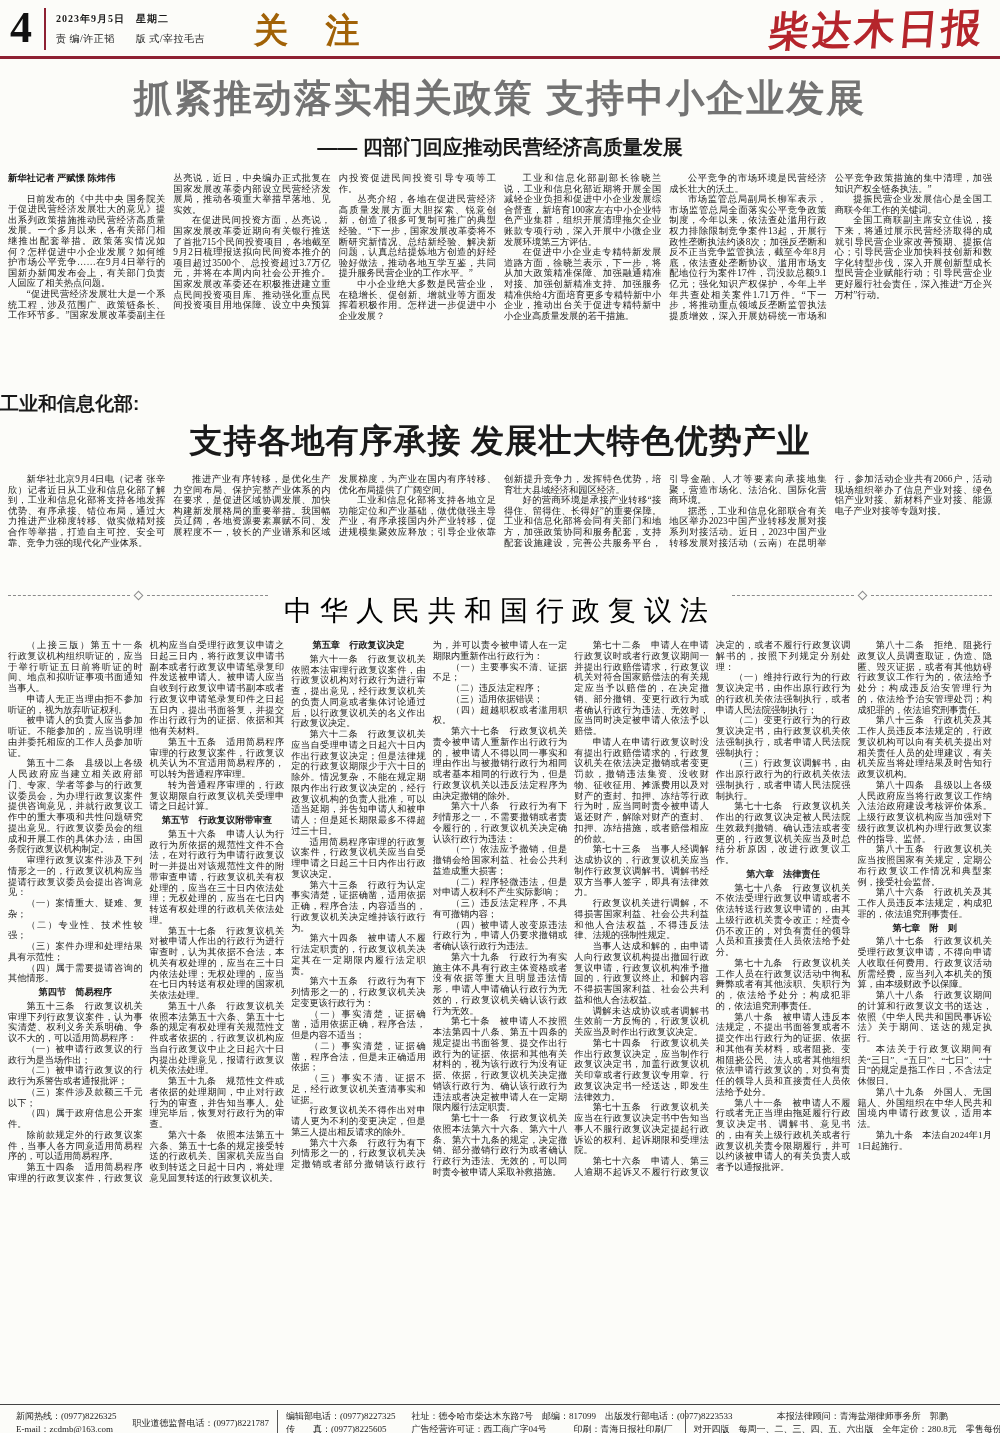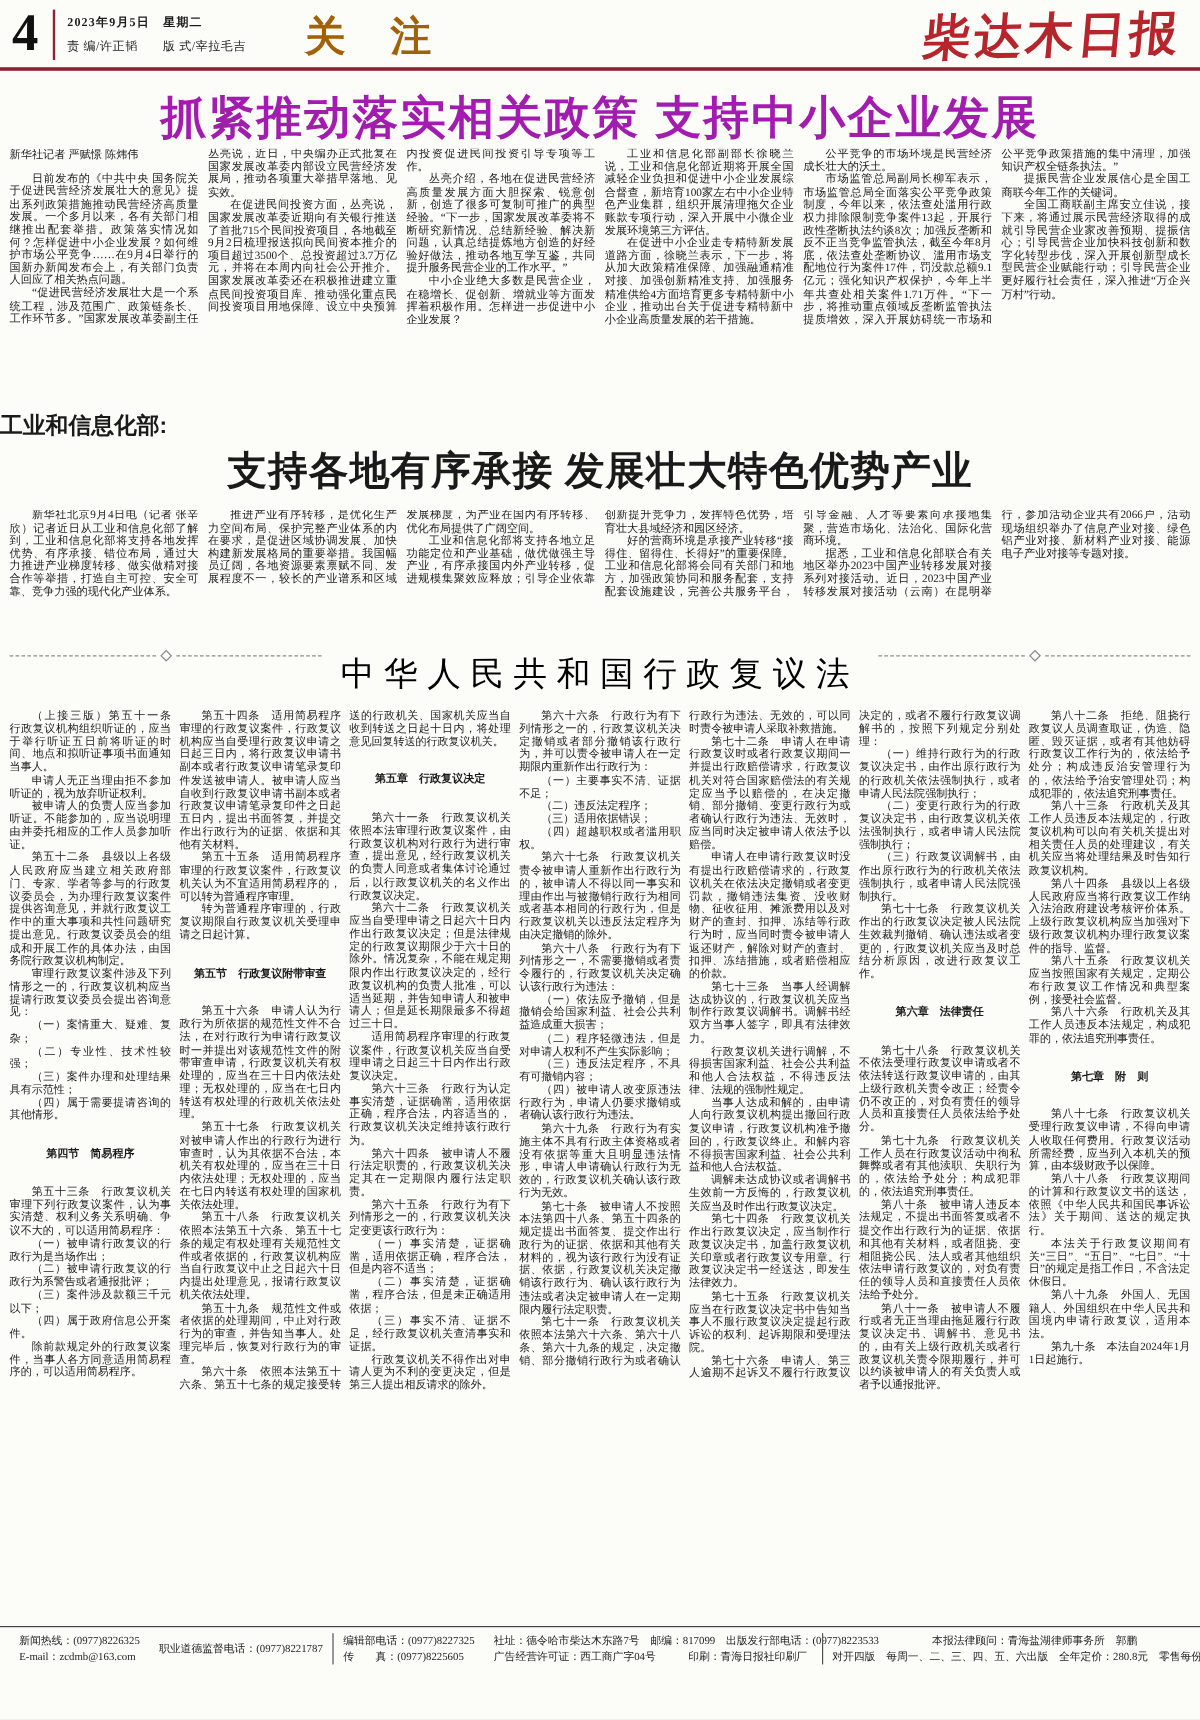--- a/index.html
+++ b/index.html
@@ -15,42 +15,42 @@
   .mast-dateblock{margin-top:6px;width:180px;}
   .mast-date{font-size:10px;font-weight:700;letter-spacing:1px;}
   .mast-editors{font-size:10px;margin-top:6px;letter-spacing:.5px;}
   .mast-section{font-family:"Liberation Sans",sans-serif;font-size:34px;font-weight:900;letter-spacing:14px;margin:2px 0 0 18px;color:#a16207;}
   .mast-paper{margin-left:auto;margin-top:2px;font-family:"Liberation Serif",serif;
     font-size:40px;font-weight:700;color:#b5252b;transform:skewX(-6deg) rotate(-1deg);
     letter-spacing:3px;line-height:44px;padding-right:6px;}
   .mast-rule{height:3px;background:#8e2133;margin:2px 0 0 0;}
   
   .a1-head{font-family:"Liberation Sans",sans-serif;text-align:center;font-size:38px;font-weight:900;
-    letter-spacing:2px;margin:14px 0 0 0;color:#a21caf;}
+    letter-spacing:2px;margin:14px 0 0 0;color:#737373;}
   .a1-sub{font-family:"Liberation Sans",sans-serif;text-align:center;font-size:20px;font-weight:700;margin:10px 0 12px 0;}
   .cols6{column-count:6;column-gap:8px;padding:0 8px;height:202px;overflow:hidden;
     font-size:9.3px;line-height:10.6px;text-align:justify;}
-  .cols6 .byline{margin:0 0 10px 0;font-family:"Liberation Sans",sans-serif;font-weight:400;text-indent:0;}
+  .cols6 .byline{margin:0 0 10px 0;font-family:"Liberation Sans",sans-serif;font-weight:700;text-indent:0;}
   p.para{margin:0;text-indent:2em;}
   
   .a2-kicker{font-family:"Liberation Sans",sans-serif;text-align:left;font-size:19px;font-weight:700;margin:16px 0 2px 0;}
   .a2-head{font-family:"Liberation Serif",serif;text-align:center;font-size:33px;font-weight:700;
     letter-spacing:1px;margin:2px 0 10px 0;}
   .cols6b{column-count:6;column-gap:8px;padding:0 8px;height:102px;overflow:hidden;
     font-size:9.3px;line-height:10.6px;text-align:justify;}
   
   .law-title-row{display:flex;align-items:flex-start;margin:16px 8px 10px 8px;}
   .law-deco{flex:1;display:flex;align-items:center;}
   .law-deco .dline{flex:1;border-top:1px dashed #8a8a8a;}
   .law-deco .ddiamond{width:5px;height:5px;border:1px solid #8a8a8a;transform:rotate(45deg);margin:0 5px;}
   .law-title{font-family:"Liberation Serif",serif;font-size:28px;font-weight:500;letter-spacing:8px;
     margin:0 16px;color:#000;}
   .cols7{column-count:7;column-gap:7px;padding:0 8px;height:756px;overflow:hidden;
     font-size:9.2px;line-height:10.75px;text-align:justify;}
-  p.law-h{margin:21px 0;text-align:center;font-family:"Liberation Sans",sans-serif;font-weight:700;text-indent:0;}
+  p.law-h{margin:3px 0;text-align:center;font-family:"Liberation Sans",sans-serif;font-weight:700;text-indent:0;}
   
   .footer-rule{height:1px;background:#444;margin:8px 0 0 0;}
   .footer{display:flex;align-items:center;padding:5px 8px 0 8px;font-size:9px;line-height:13px;color:#222;}
   .fgroup{padding:0 8px;}
   .fgroup.sep{border-left:1px solid #555;}
   .fline{white-space:nowrap;}
   .fg1{width:160px;} .fg2{width:170px;text-align:left;} .fg3{width:160px;} .fg4{width:265px;} .fg5{flex:1;text-align:center;}
 </style>
 </head>
 <body>
@@ -63,20 +63,21 @@
     <div class="mast-dateblock">
       <div class="mast-date">2023年9月5日　星期二</div>
       <div class="mast-editors">责 编/许正韬　　版 式/宰拉毛吉</div>
     </div>
     <div class="mast-section">关 注</div>
     <div class="mast-paper">柴达木日报</div>
   </div>
   <div class="mast-rule"></div>
 
   <div class="a1-head">抓紧推动落实相关政策  支持中小企业发展</div>
+  <div class="a1-sub">—— 四部门回应推动民营经济高质量发展</div>
   <div class="cols6">
     <p class="byline">新华社记者 严赋憬 陈炜伟</p>
     <span><p class="para">日前发布的《中共中央 国务院关于促进民营经济发展壮大的意见》提出系列政策措施推动民营经济高质量发展。一个多月以来，各有关部门相继推出配套举措。政策落实情况如何？怎样促进中小企业发展？如何维护市场公平竞争……在9月4日举行的国新办新闻发布会上，有关部门负责人回应了相关热点问题。</p><p class="para">“促进民营经济发展壮大是一个系统工程，涉及范围广、政策链条长、工作环节多。”国家发展改革委副主任丛亮说，近日，中央编办正式批复在国家发展改革委内部设立民营经济发展局，推动各项重大举措早落地、见实效。</p><p class="para">在促进民间投资方面，丛亮说，国家发展改革委近期向有关银行推送了首批715个民间投资项目，各地截至9月2日梳理报送拟向民间资本推介的项目超过3500个、总投资超过3.7万亿元，并将在本周内向社会公开推介。国家发展改革委还在积极推进建立重点民间投资项目库、推动强化重点民间投资项目用地保障、设立中央预算内投资促进民间投资引导专项等工作。</p><p class="para">丛亮介绍，各地在促进民营经济高质量发展方面大胆探索、锐意创新，创造了很多可复制可推广的典型经验。“下一步，国家发展改革委将不断研究新情况、总结新经验、解决新问题，认真总结提炼地方创造的好经验好做法，推动各地互学互鉴，共同提升服务民营企业的工作水平。”</p><p class="para">中小企业绝大多数是民营企业，在稳增长、促创新、增就业等方面发挥着积极作用。怎样进一步促进中小企业发展？</p><p class="para">工业和信息化部副部长徐晓兰说，工业和信息化部近期将开展全国减轻企业负担和促进中小企业发展综合督查，新培育100家左右中小企业特色产业集群，组织开展清理拖欠企业账款专项行动，深入开展中小微企业发展环境第三方评估。</p><p class="para">在促进中小企业走专精特新发展道路方面，徐晓兰表示，下一步，将从加大政策精准保障、加强融通精准对接、加强创新精准支持、加强服务精准供给4方面培育更多专精特新中小企业，推动出台关于促进专精特新中小企业高质量发展的若干措施。</p><p class="para">公平竞争的市场环境是民营经济成长壮大的沃土。</p><p class="para">市场监管总局副局长柳军表示，市场监管总局全面落实公平竞争政策制度，今年以来，依法查处滥用行政权力排除限制竞争案件13起，开展行政性垄断执法约谈8次；加强反垄断和反不正当竞争监管执法，截至今年8月底，依法查处垄断协议、滥用市场支配地位行为案件17件，罚没款总额9.1亿元；强化知识产权保护，今年上半年共查处相关案件1.71万件。“下一步，将推动重点领域反垄断监管执法提质增效，深入开展妨碍统一市场和公平竞争政策措施的集中清理，加强知识产权全链条执法。”</p><p class="para">提振民营企业发展信心是全国工商联今年工作的关键词。</p><p class="para">全国工商联副主席安立佳说，接下来，将通过展示民营经济取得的成就引导民营企业家改善预期、提振信心；引导民营企业加快科技创新和数字化转型步伐，深入开展创新型成长型民营企业赋能行动；引导民营企业更好履行社会责任，深入推进“万企兴万村”行动。</p></span>
   </div>
 
   <div class="a2-kicker">工业和信息化部:</div>
   <div class="a2-head">支持各地有序承接  发展壮大特色优势产业</div>
   <div class="cols6b">
     <span><p class="para">新华社北京9月4日电（记者 张辛欣）记者近日从工业和信息化部了解到，工业和信息化部将支持各地发挥优势、有序承接、错位布局，通过大力推进产业梯度转移、做实做精对接合作等举措，打造自主可控、安全可靠、竞争力强的现代化产业体系。</p><p class="para">推进产业有序转移，是优化生产力空间布局、保护完整产业体系的内在要求，是促进区域协调发展、加快构建新发展格局的重要举措。我国幅员辽阔，各地资源要素禀赋不同、发展程度不一，较长的产业谱系和区域发展梯度，为产业在国内有序转移、优化布局提供了广阔空间。</p><p class="para">工业和信息化部将支持各地立足功能定位和产业基础，做优做强主导产业，有序承接国内外产业转移，促进规模集聚效应释放；引导企业依靠创新提升竞争力，发挥特色优势，培育壮大县域经济和园区经济。</p><p class="para">好的营商环境是承接产业转移“接得住、留得住、长得好”的重要保障。工业和信息化部将会同有关部门和地方，加强政策协同和服务配套，支持配套设施建设，完善公共服务平台，引导金融、人才等要素向承接地集聚，营造市场化、法治化、国际化营商环境。</p><p class="para">据悉，工业和信息化部联合有关地区举办2023中国产业转移发展对接系列对接活动。近日，2023中国产业转移发展对接活动（云南）在昆明举行，参加活动企业共有2066户，活动现场组织举办了信息产业对接、绿色铝产业对接、新材料产业对接、能源电子产业对接等专题对接。</p></span>
   </div>

